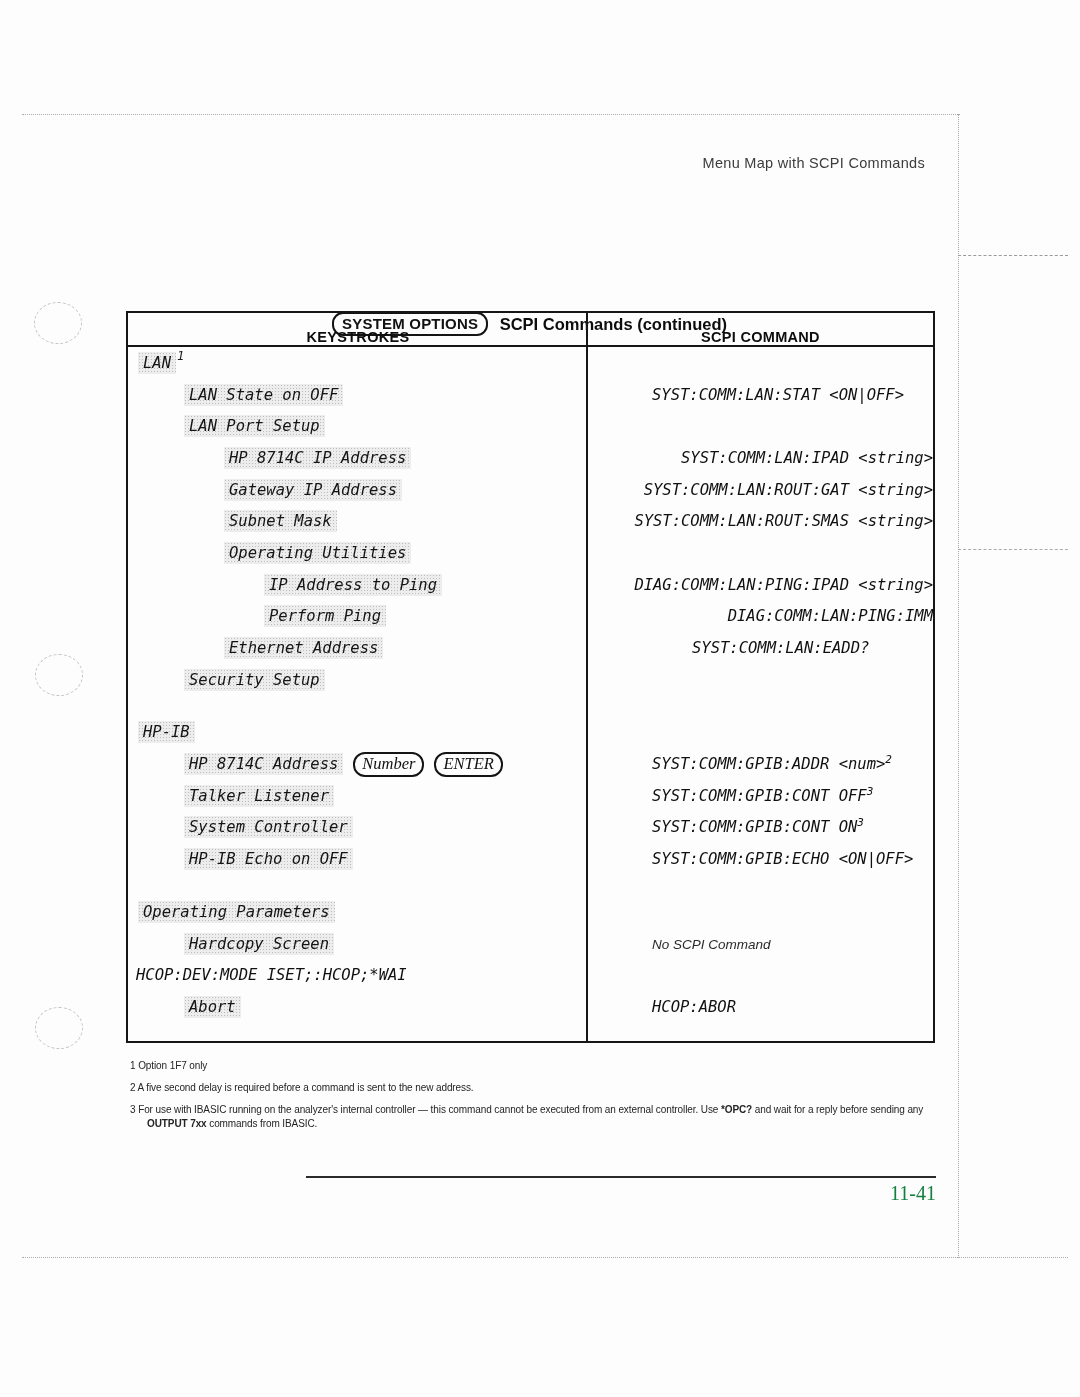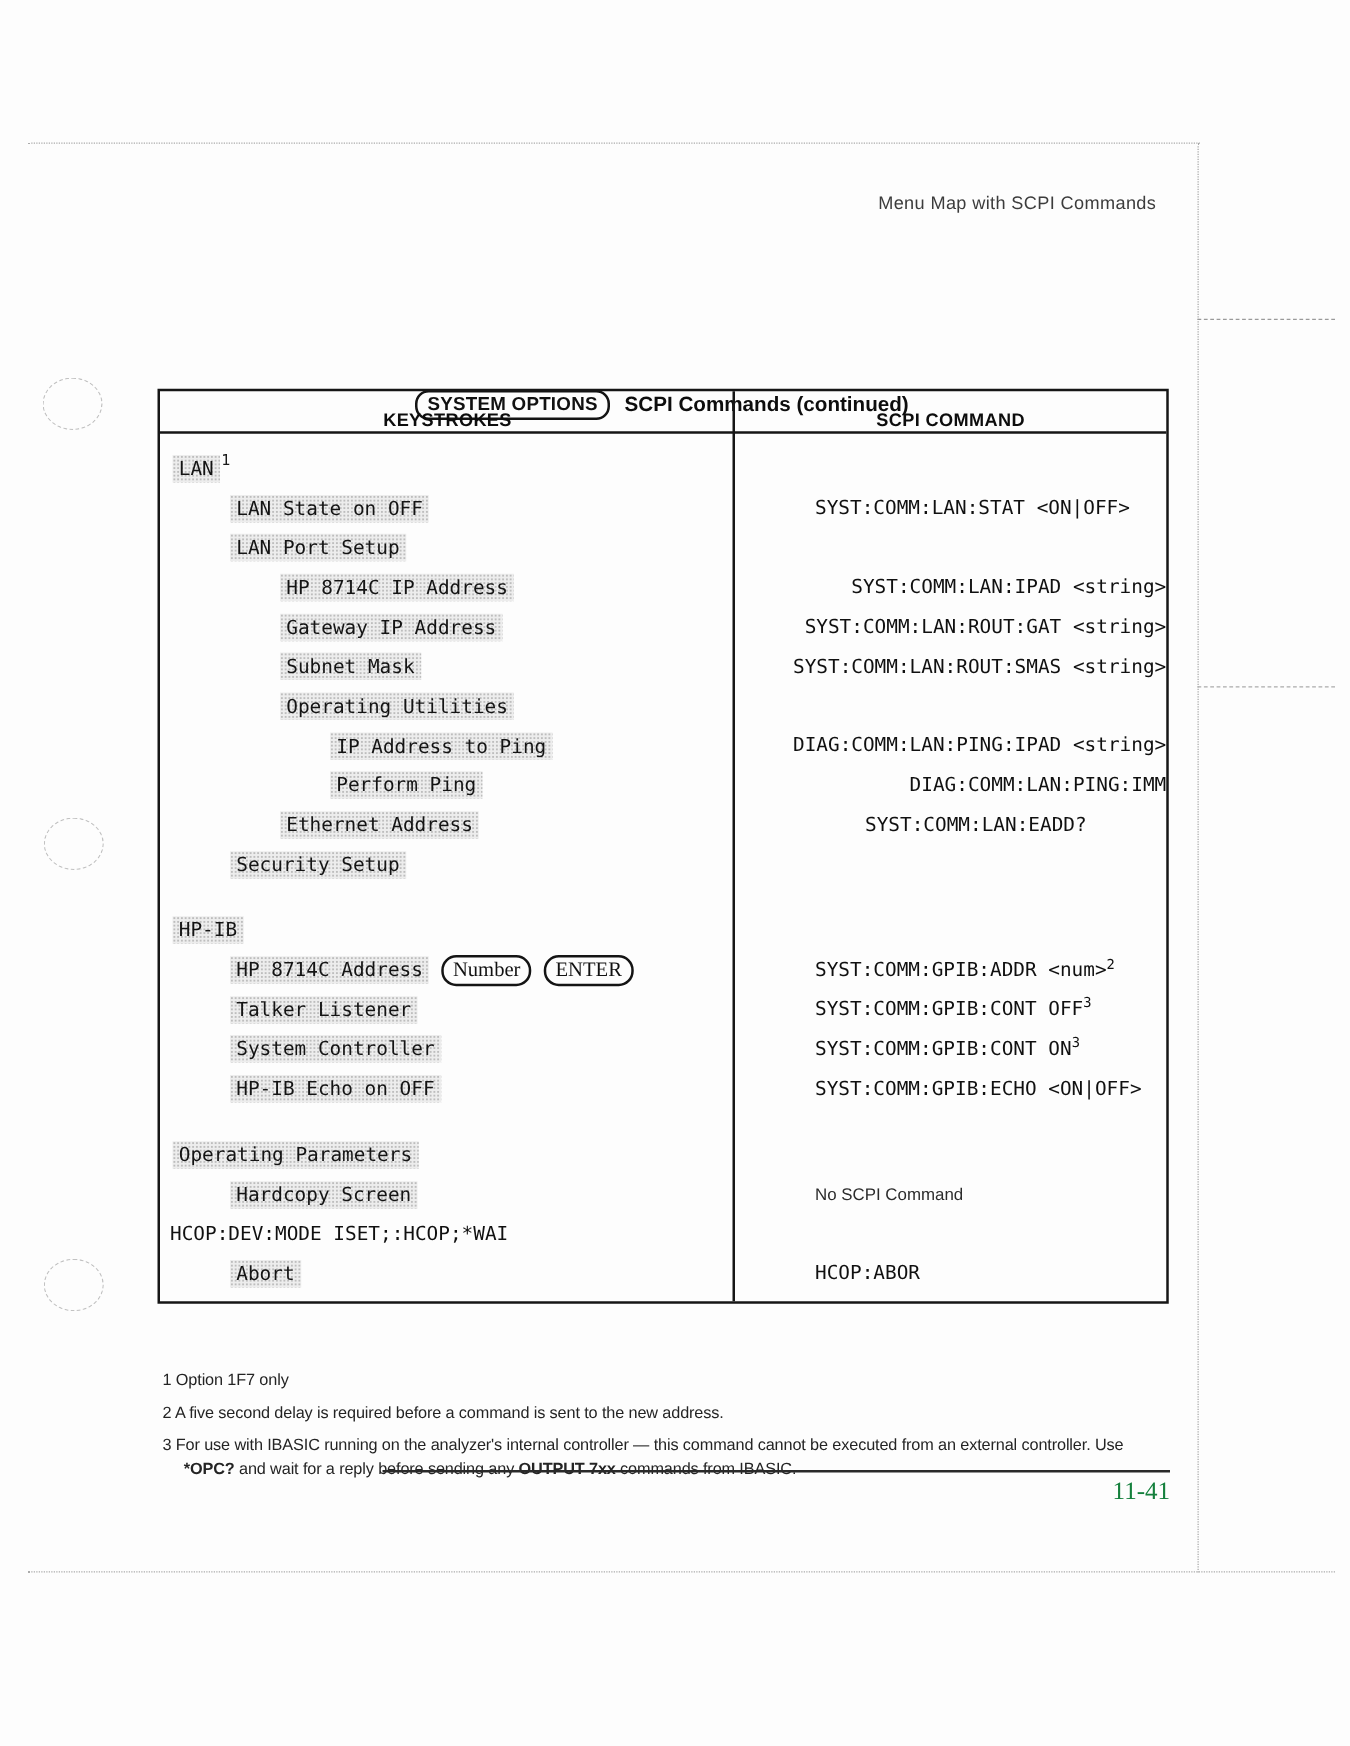--- a/index.html
+++ b/index.html
@@ -23,21 +23,21 @@
            font-size:15px;font-weight:600;letter-spacing:.2px;color:#111;vertical-align:middle;}
   .title-text{font-size:16.5px;font-weight:bold;margin-left:7px;vertical-align:middle;color:#0d0d0d;}
 
   .scpi-table{position:absolute;left:126px;top:311px;width:805px;height:728px;border:2px solid #161616;}
   .col-divider{position:absolute;left:458px;top:0;bottom:0;width:2px;background:#161616;}
   .thead{display:flex;height:32px;border-bottom:2px solid #161616;align-items:flex-end;
          font-weight:bold;font-size:14.5px;letter-spacing:.3px;color:#0d0d0d;}
   .th-key{width:460px;text-align:center;}
   .th-scpi{flex:1;text-align:center;}
 
-  .rows{position:relative;padding-top:12px;}
+  .rows{position:relative;font-style:italic;}
   .row{display:flex;height:31.7px;align-items:center;}
   .row.gap{margin-top:21px;}
   .cell-key{width:460px;display:flex;align-items:center;white-space:nowrap;}
   .ind0 .cell-key{padding-left:10px;} .ind1 .cell-key{padding-left:56px;}
   .ind2 .cell-key{padding-left:96px;} .ind3 .cell-key{padding-left:136px;}
   .cell-scpi{flex:1;padding-left:8px;white-space:nowrap;}
 
   .softkey{
     font-family:"DejaVu Sans Mono",monospace;font-size:15.5px;color:#141414;
     padding:2px 5px;background-color:#ededed;
@@ -45,21 +45,21 @@
     background-size:3px 3px;
   }
   .supkey{font-family:"DejaVu Sans Mono",monospace;font-size:12px;margin-left:1px;
           position:relative;top:-7px;}
   .keybtn{display:inline-block;border:2px solid #141414;border-radius:12px;padding:0 7px 1px;
           font-family:"Liberation Serif",serif;font-size:16.5px;margin-left:10px;color:#111;}
   .scpi{font-family:"DejaVu Sans Mono",monospace;font-size:15.5px;color:#101010;}
   .scpi sup{font-size:11px;line-height:0;}
   .scpi.plain{font-family:"Liberation Sans",sans-serif;font-size:13.5px;color:#2b2b2b;}
 
-  .footnotes{position:absolute;left:130px;top:1095px;width:812px;font-size:13px;
+  .footnotes{position:absolute;left:130px;top:1059px;width:812px;font-size:10px;
              letter-spacing:-.1px;color:#242424;}
   .fn{padding-left:17px;text-indent:-17px;line-height:1.4;margin-bottom:8px;}
   .fn .b{font-weight:bold;}
 
   .footer-rule{position:absolute;left:306px;top:1176px;width:630px;height:2px;background:#2a2a2a;}
   .page-number{position:absolute;top:1182px;left:306px;width:630px;text-align:right;
                font-family:"Liberation Serif",serif;font-size:20px;color:#15803d;}
 </style>
 </head>
 <body>

